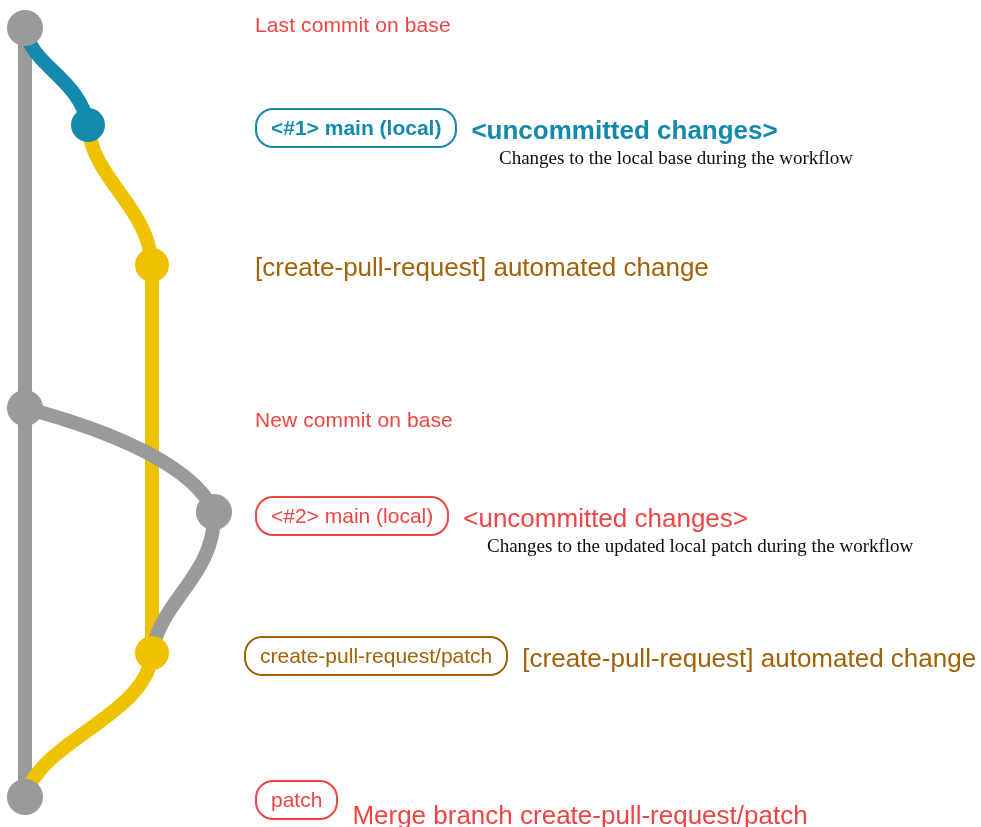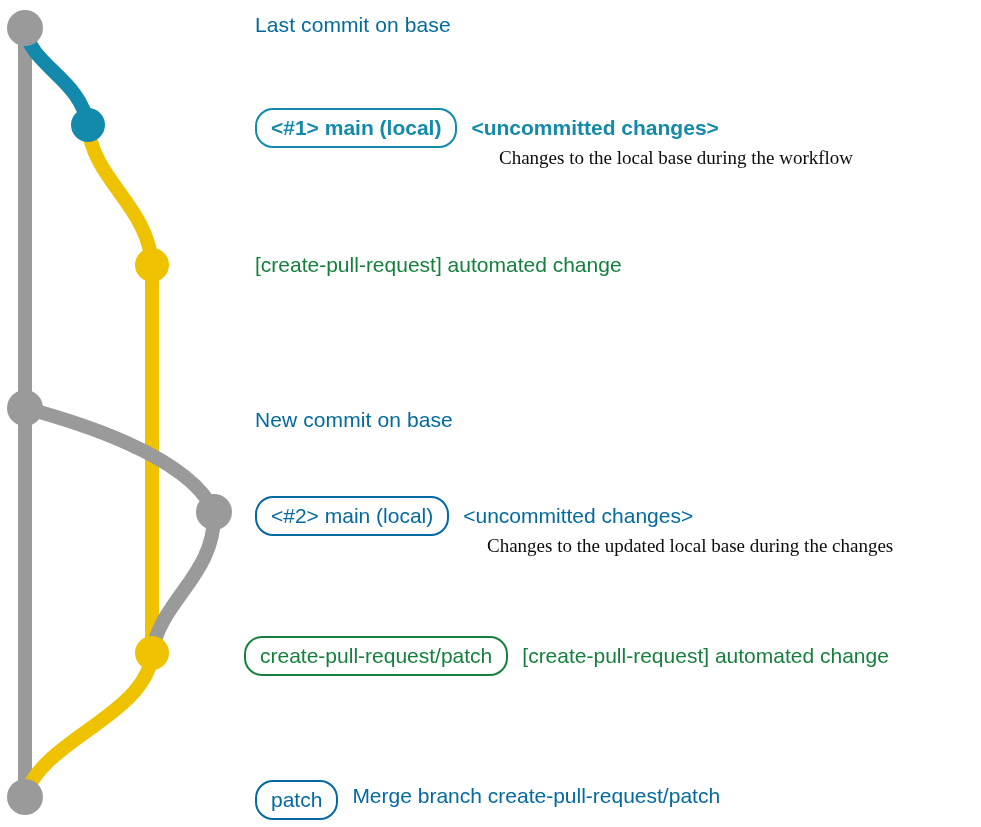--- a/index.html
+++ b/index.html
@@ -67,39 +67,39 @@
     line-height: 1;
     white-space: nowrap;
   }
   .ref-badge.thin {
     font-weight: normal;
     border-width: 2px;
   }
 
   
   .subject {
-    font-size: 21px;
+    font-size: 26px;
     white-space: nowrap;
     line-height: 1;
   }
   .subject.bold { font-weight: bold; }
 
   
   .explain {
     position: absolute;
     font-family: "Liberation Serif", serif;
     font-size: 19px;
     color: #0b0b0b;
     white-space: nowrap;
     line-height: 1;
   }
 
   .c-teal   { color: #1389ac; }
-  .c-yellow { color: #15803d; }
-  .c-grey   { color: #0369a1; }
+  .c-yellow { color: #a16207; }
+  .c-grey   { color: #ef4444; }
 </style>
 </head>
 <body>
 
 <svg id="graph-canvas" viewBox="0 0 981 827" xmlns="http://www.w3.org/2000/svg">
 
   <g fill="none" stroke-linecap="round" stroke-linejoin="round" stroke-width="14">
 
     <path d="M25,28 L25,797" stroke="#9a9a9a"></path>
 
@@ -144,25 +144,25 @@
   </div>
 
   <div class="headline-row" style="left:255px; top:409px;">
     <span class="plain-caption c-grey">New commit on base</span>
   </div>
 
   <div class="row" style="left:255px; top:496px;">
     <span class="ref-badge thin c-grey">&lt;#2&gt; main (local)</span>
     <span class="subject c-grey" style="margin-left:14px; margin-top:9px;">&lt;uncommitted changes&gt;</span>
   </div>
-  <div class="explain" style="left:487px; top:536px;">Changes to the updated local base during the changes</div>
+  <div class="explain" style="left:487px; top:536px;">Changes to the updated local patch during the workflow</div>
 
   <div class="row" style="left:244px; top:636px;">
     <span class="ref-badge thin c-yellow">create-pull-request/patch</span>
     <span class="subject c-yellow" style="margin-left:14px; margin-top:9px;">[create-pull-request] automated change</span>
   </div>
 
   <div class="row" style="left:255px; top:780px;">
     <span class="ref-badge thin c-grey">patch</span>
-    <span class="subject c-grey" style="margin-left:14px; margin-top:5px;">Merge branch create-pull-request/patch</span>
+    <span class="subject c-grey" style="margin-left:14px; margin-top:22px;">Merge branch create-pull-request/patch</span>
   </div>
 
 </div>
 
 </body></html>

